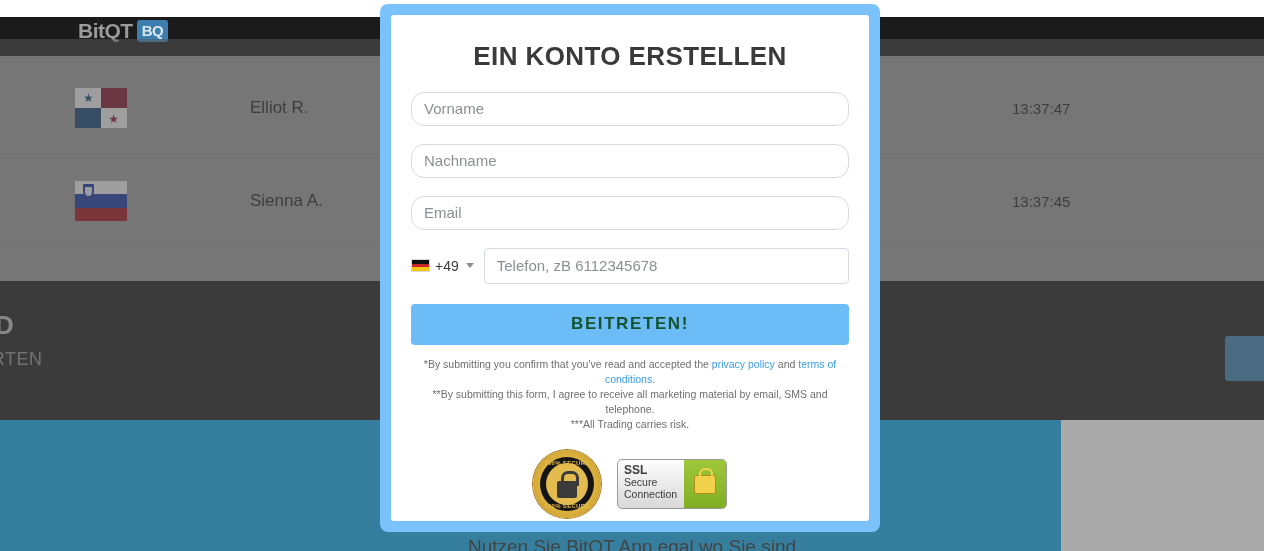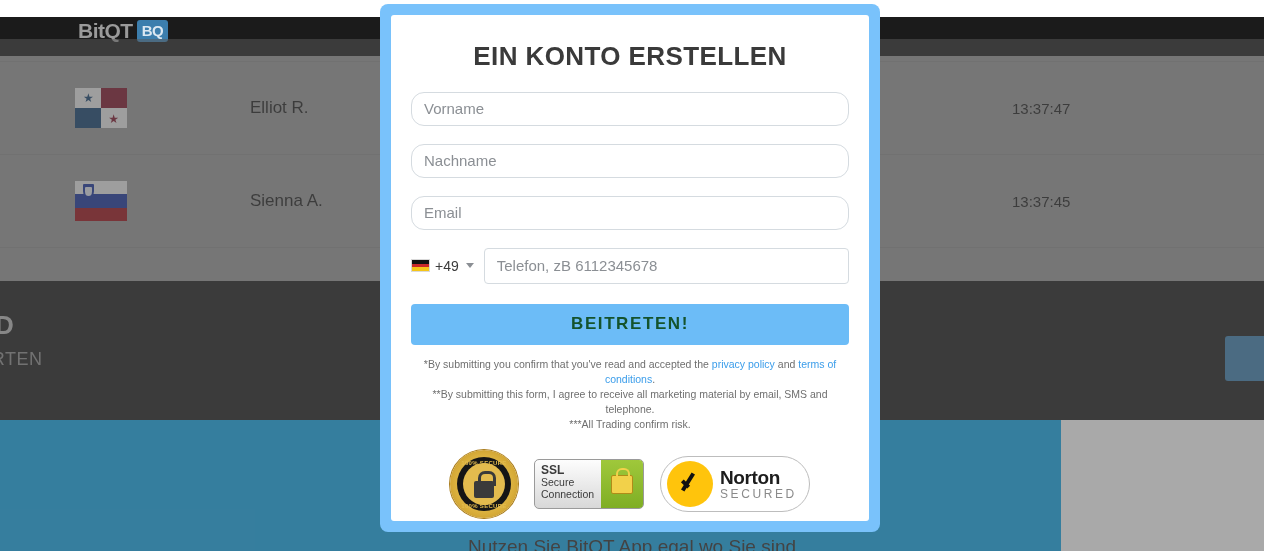--- a/index.html
+++ b/index.html
@@ -334,21 +334,21 @@
           <span class="caret"></span>
         </div>
         <div class="phone-input">Telefon, zB 6112345678</div>
       </div>
 
       <button class="submit-btn">BEITRETEN!</button>
 
       <div class="fineprint">
         <span>*By submitting you confirm that you've read and accepted the </span><a href="#">privacy policy</a><span> and </span><a href="#">terms of conditions</a><span>.</span>
         <div>**By submitting this form, I agree to receive all marketing material by email, SMS and telephone.</div>
-        <div>***All Trading confirm risk.</div>
+        <div>***All Trading carries risk.</div>
       </div>
 
       <div class="badges">
         <div class="seal">
           <div class="ring"></div>
           <div class="ring2"></div>
           <div class="seal-top">100% SECURE</div>
           <div class="seal-bot">100% SECURE</div>
           <div class="lockshackle"></div>
           <div class="lockbody"></div>
@@ -358,27 +358,18 @@
           <div class="ssl-text">
             <b>SSL</b>
             <span>Secure</span><br>
             <span>Connection</span>
           </div>
           <div class="ssl-right">
             <div class="ssl-lock"></div>
           </div>
         </div>
 
-        <div class="norton">
-          <div class="norton-circle">
-            <div class="norton-check"></div>
-          </div>
-          <div class="norton-txt">
-            <div class="norton-name">Norton</div>
-            <div class="norton-sub">SECURED</div>
-          </div>
-        </div>
       </div>
 
     </div>
   </div>
 
 </div>
 
 </body></html>

